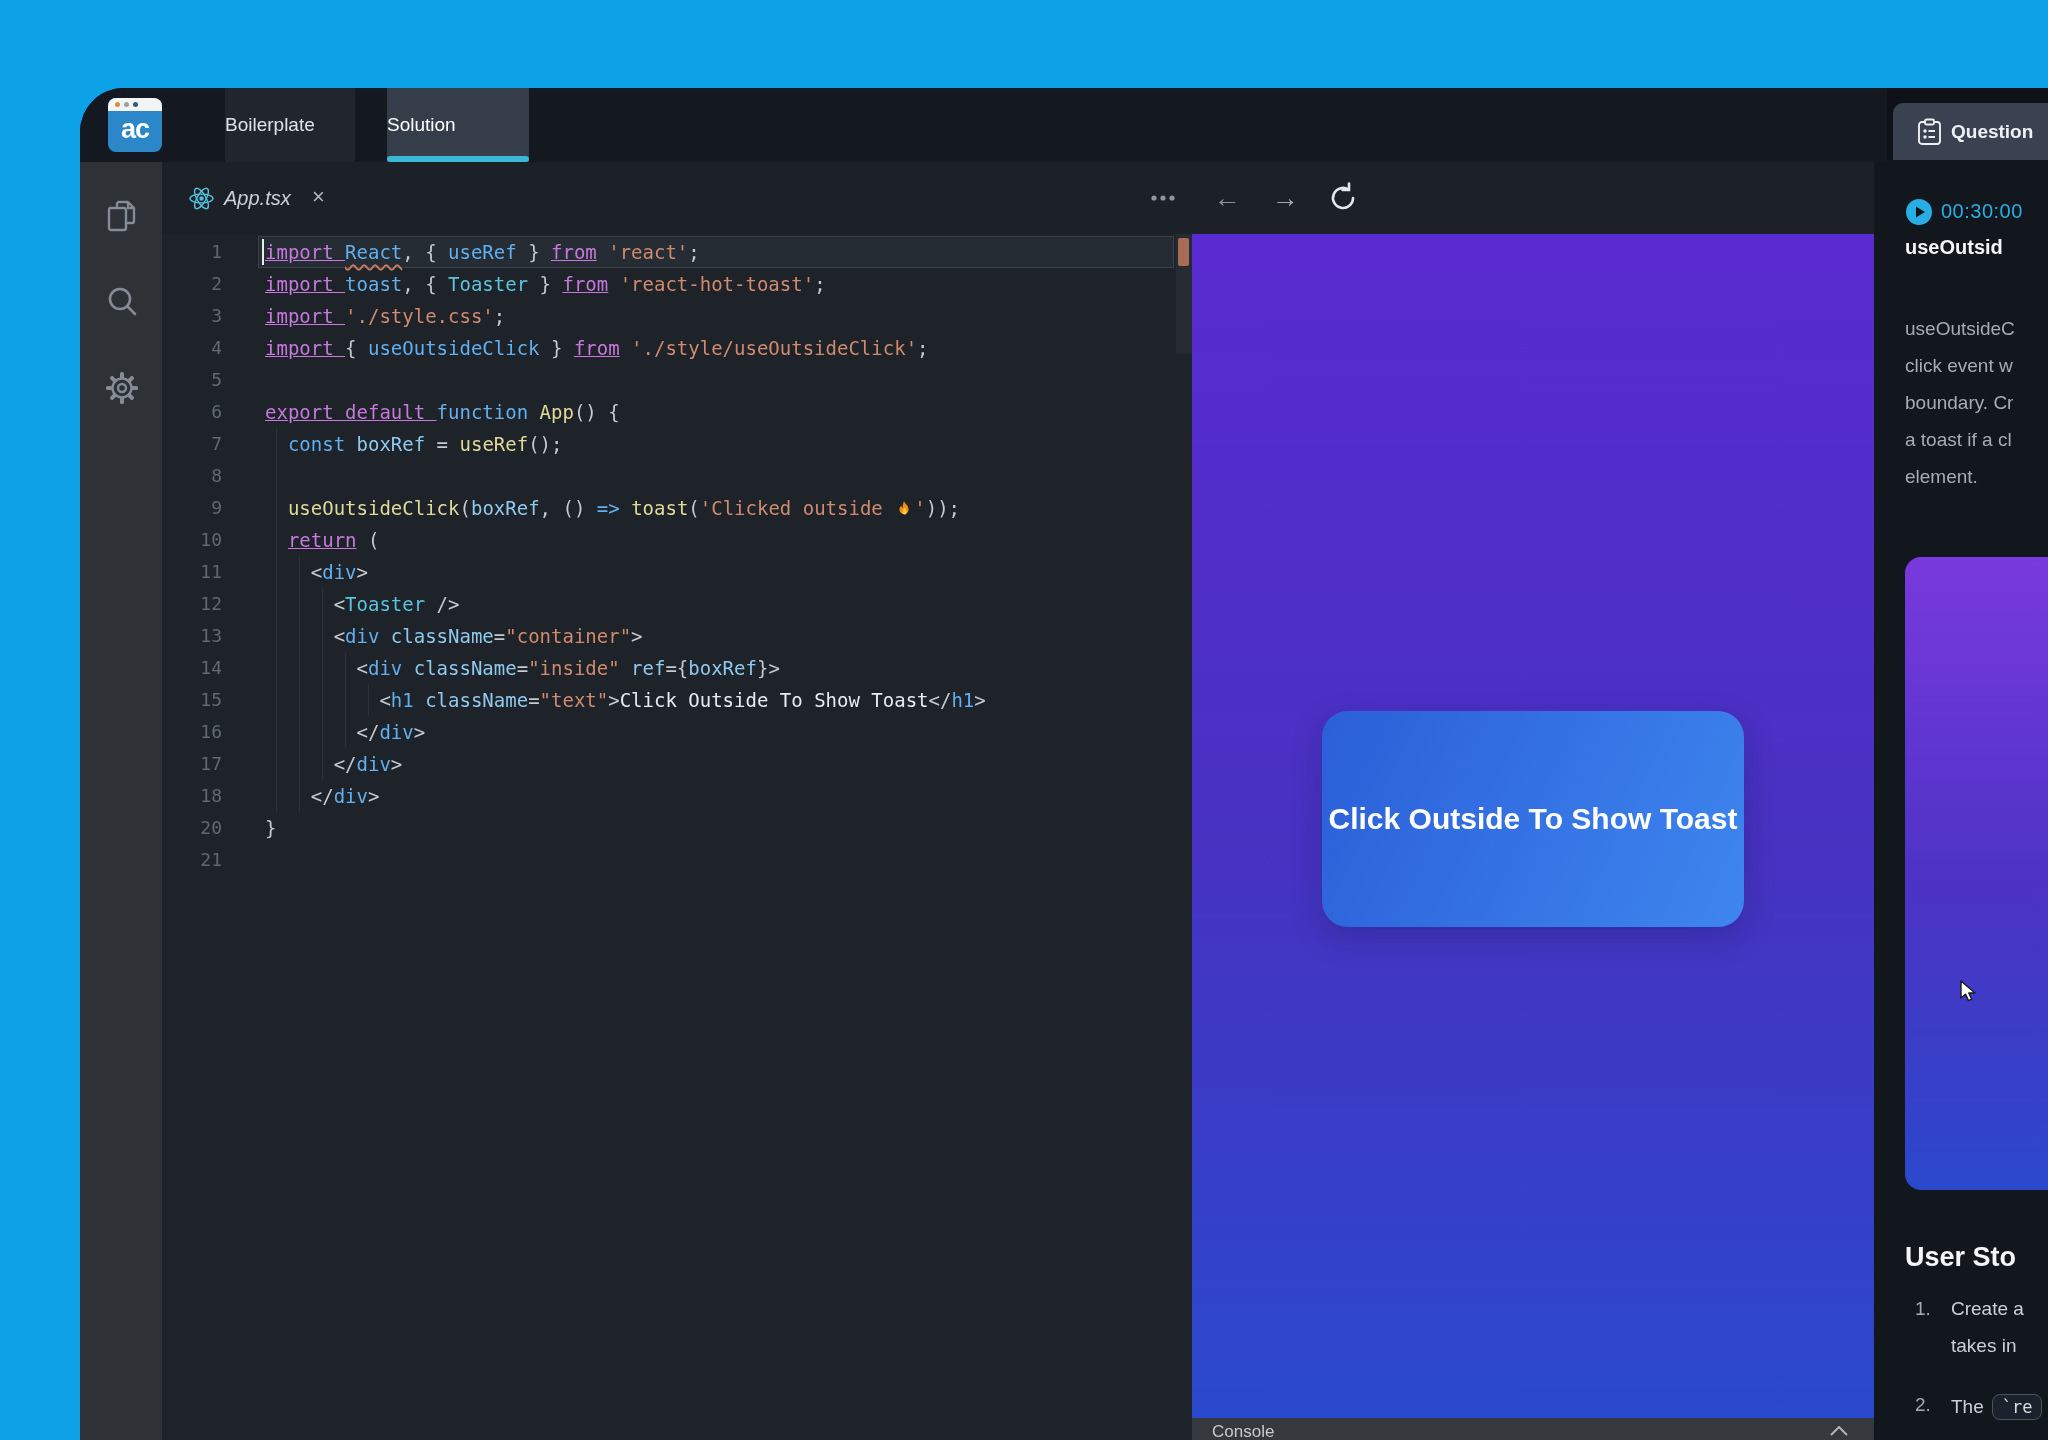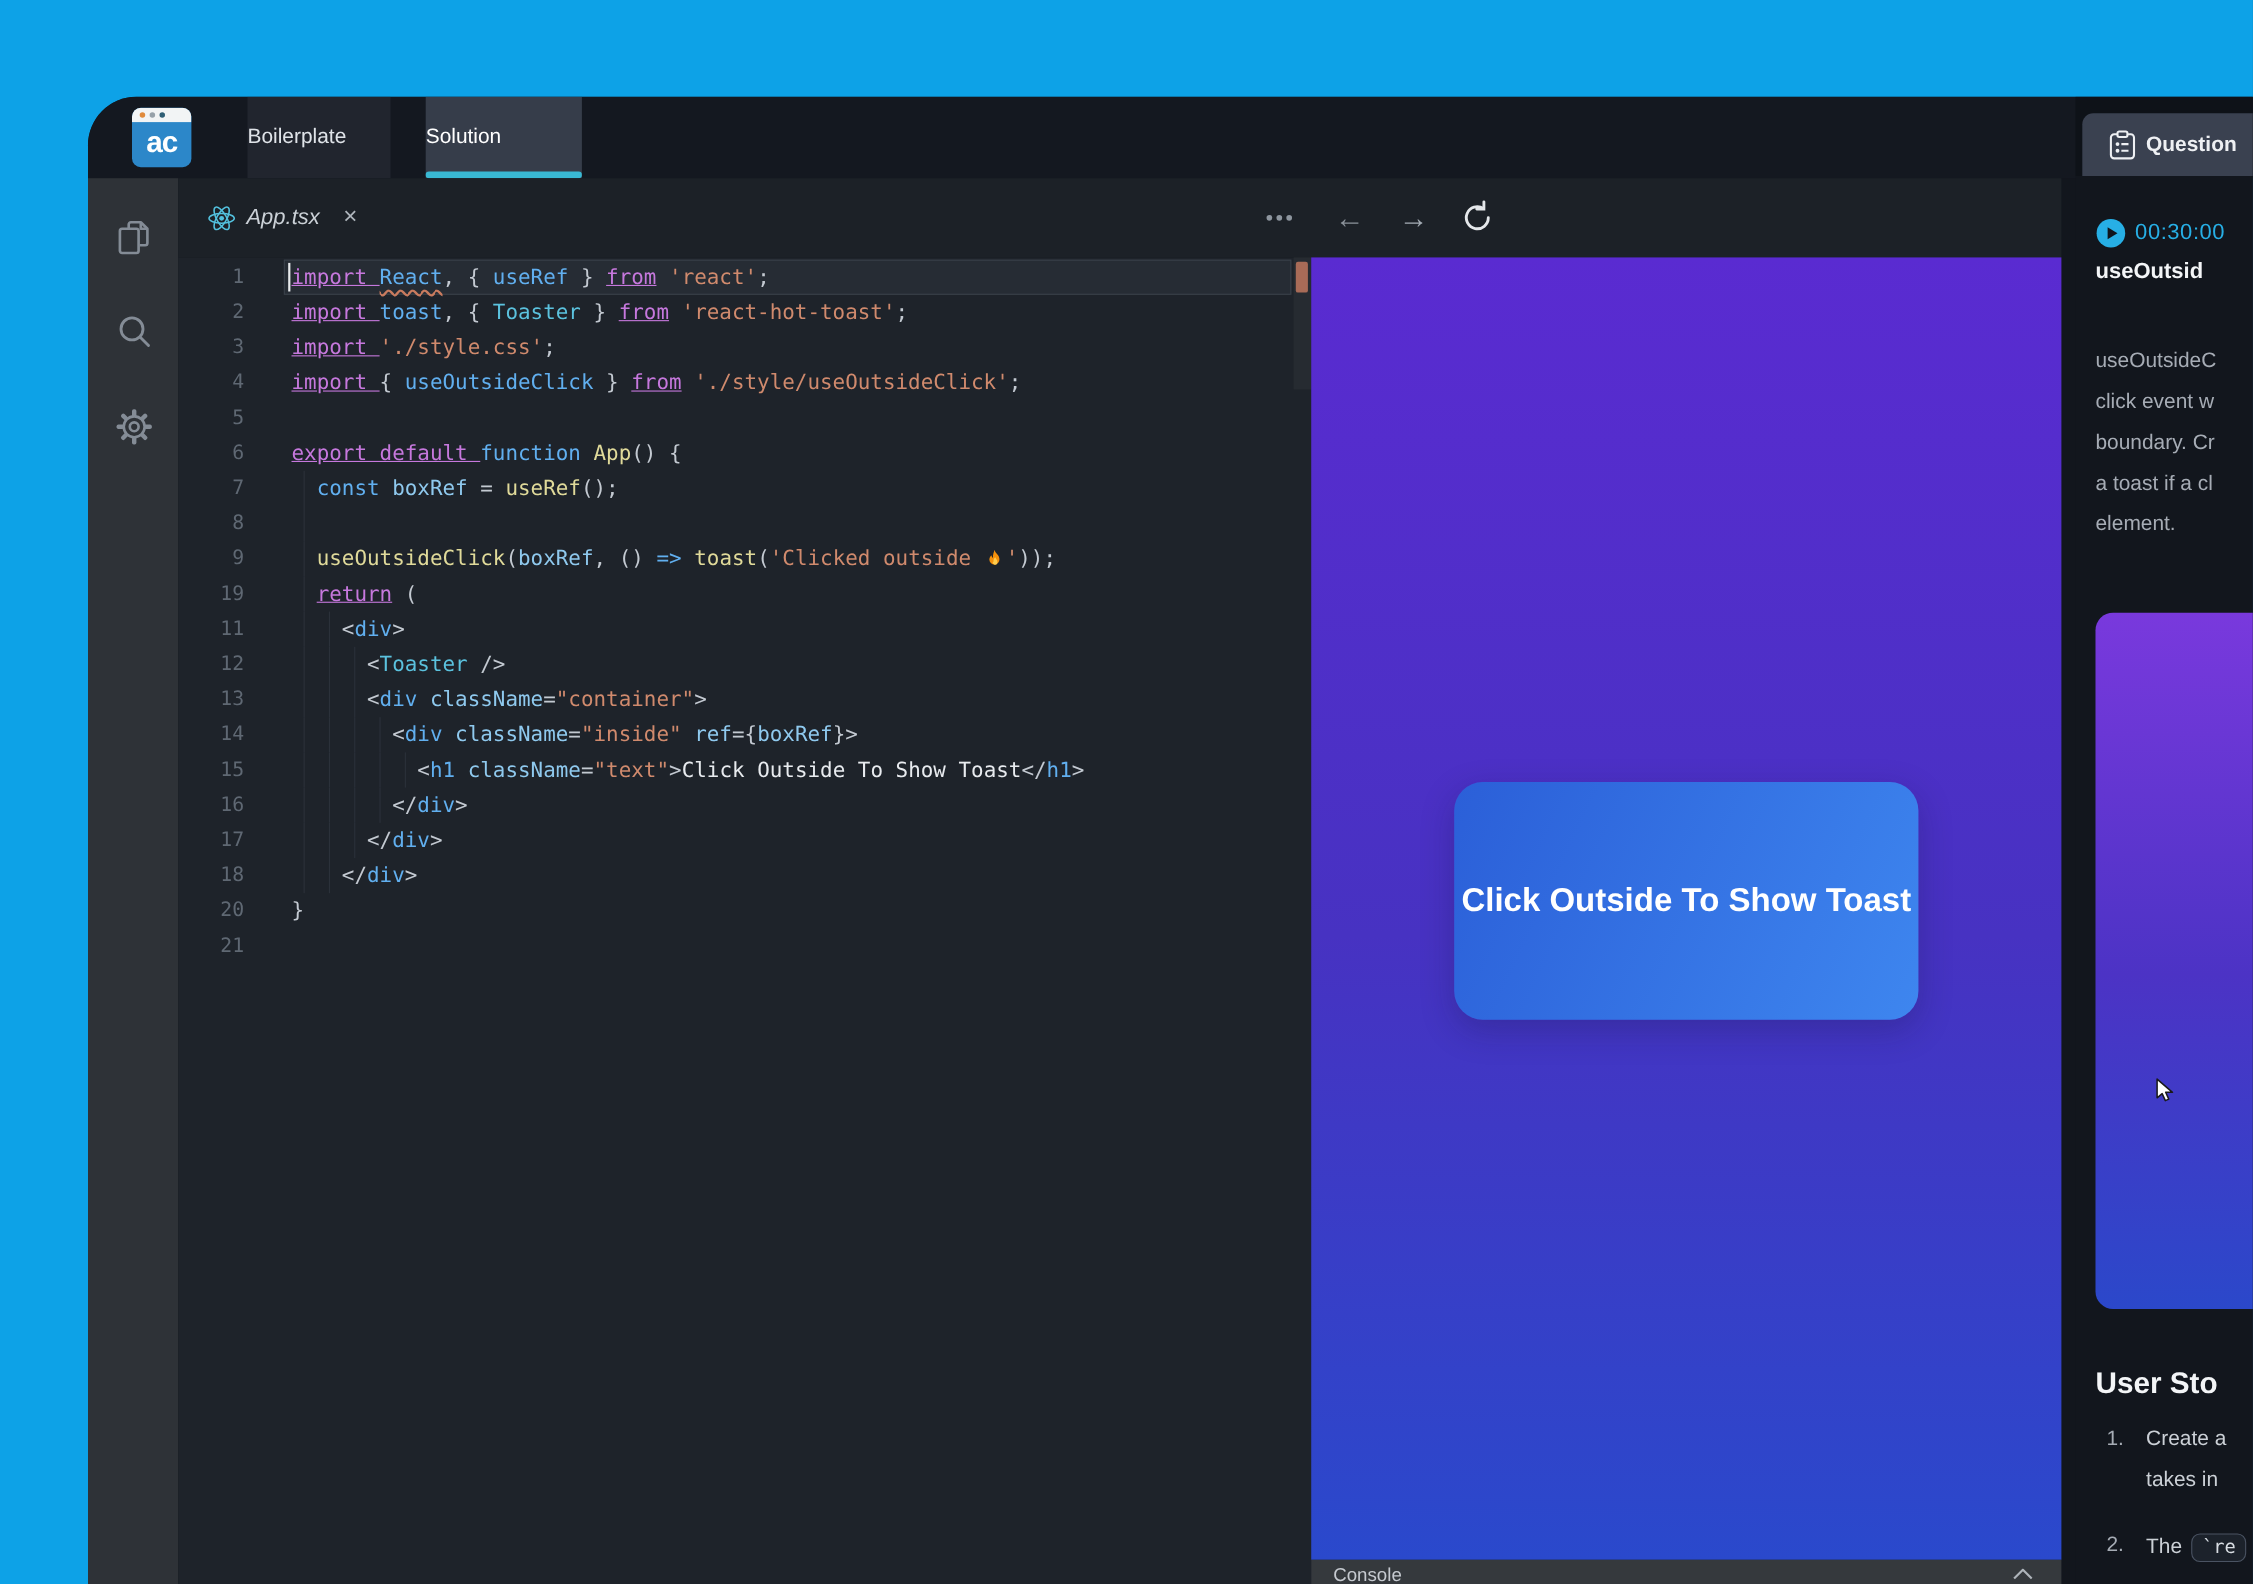--- a/index.html
+++ b/index.html
@@ -2,21 +2,21 @@
 <html><head>
 <meta charset="utf-8">
 <style>
   html,body{margin:0;padding:0;width:2048px;height:1440px;overflow:hidden;background:#0DA2E7;
             font-family:"Liberation Sans",sans-serif;}
   #window{position:absolute;left:80px;top:88px;width:1968px;height:1352px;background:#12161D;
           border-top-left-radius:44px;overflow:hidden;}
 
   
   #header{position:absolute;left:0;top:0;width:1968px;height:74px;background:#141820;}
-  #logo{position:absolute;left:40px;top:10px;width:54px;height:54px;border-radius:8px;overflow:hidden;background:#2C87C9;}
+  #logo{position:absolute;left:28px;top:10px;width:54px;height:54px;border-radius:8px;overflow:hidden;background:#2C87C9;}
   #logo .bar{position:absolute;left:0;top:0;right:0;height:13px;background:#F2F4F5;}
   #logo .dot{position:absolute;top:4px;width:5px;height:5px;border-radius:50%;}
   #logo .ac{position:absolute;left:0;right:0;top:16px;text-align:center;color:#fff;font-size:27px;
             font-weight:bold;letter-spacing:-1px;}
   .htab{position:absolute;top:0;height:74px;line-height:74px;text-align:left;font-size:19px;color:#DFE3E8;cursor:default;}
   #tab-boiler{left:145px;width:130px;background:#21252E;}
   #tab-solution{left:275px;width:142px;background:#363D4A;color:#FFFFFF;margin-left:32px;}
   #tab-solution .underline{position:absolute;left:0;right:0;bottom:0;height:6px;border-radius:3px;background:#39B9D4;}
 
   
@@ -178,21 +178,21 @@
         <div class="cl"><span class="ln">3</span><span class="code"><span class="c-k">import </span><span class="c-s">'./style.css'</span><span class="c-p">;</span></span></div>
         <div class="cl"><span class="ln">4</span><span class="code"><span class="c-k">import </span><span class="c-p">{ </span><span class="c-b">useOutsideClick</span><span class="c-p"> } </span><span class="c-k">from</span><span class="c-s"> './style/useOutsideClick'</span><span class="c-p">;</span></span></div>
         <div class="cl"><span class="ln">5</span><span class="code"></span></div>
         <div class="cl"><span class="ln">6</span><span class="code"><span class="c-k">export default </span><span class="c-b">function</span><span class="c-y"> App</span><span class="c-p">() {</span></span></div>
         <div class="cl"><span class="guide" style="left: 114.44px;"></span><span class="ln">7</span><span class="code"><span class="c-p">  </span><span class="c-b">const</span><span class="c-lb"> boxRef</span><span class="c-p"> = </span><span class="c-y">useRef</span><span class="c-p">();</span></span></div>
         <div class="cl"><span class="guide" style="left: 114.44px;"></span><span class="ln">8</span><span class="code"></span></div>
         <div class="cl"><span class="guide" style="left: 114.44px;"></span><span class="ln">9</span><span class="code"><span class="c-p">  </span><span class="c-y">useOutsideClick</span><span class="c-p">(</span><span class="c-lb">boxRef</span><span class="c-p">, () </span><span class="c-b">=&gt;</span><span class="c-p"> </span><span class="c-y">toast</span><span class="c-p">(</span><span class="c-s">'Clicked outside </span><svg width="20" height="20" viewBox="0 0 24 24" style="vertical-align:-4px">
               <path fill="#F4900C" d="M12 2c1 4 5.5 5.6 5.5 10.2A5.5 5.5 0 0 1 6.5 13c0-2 .9-3.6 2.2-4.9.2 1.3.9 2.2 1.8 2.9C10 7.4 11.6 4.8 12 2z"></path>
               <path fill="#FFCC4D" d="M12 18.6a3.3 3.3 0 0 0 3.3-3.5c0-2.1-1.6-2.8-2.3-4.8-1.4 1.1-2 2.5-2 4 0 .9-.2 1.3-.9 1.3a3.3 3.3 0 0 0 1.9 3z"></path>
             </svg><span class="c-s">'</span><span class="c-p">));</span></span></div>
-        <div class="cl"><span class="guide" style="left: 114.44px;"></span><span class="ln">19</span><span class="code"><span class="c-p">  </span><span class="c-k">return</span><span class="c-p"> (</span></span></div>
+        <div class="cl"><span class="guide" style="left: 114.44px;"></span><span class="ln">10</span><span class="code"><span class="c-p">  </span><span class="c-k">return</span><span class="c-p"> (</span></span></div>
         <div class="cl"><span class="guide" style="left: 114.44px;"></span><span class="guide" style="left: 137.32px;"></span><span class="ln">11</span><span class="code"><span class="c-p">    &lt;</span><span class="c-b">div</span><span class="c-p">&gt;</span></span></div>
         <div class="cl"><span class="guide" style="left: 114.44px;"></span><span class="guide" style="left: 137.32px;"></span><span class="guide" style="left: 160.2px;"></span><span class="ln">12</span><span class="code"><span class="c-p">      &lt;</span><span class="c-cy">Toaster</span><span class="c-p"> /&gt;</span></span></div>
         <div class="cl"><span class="guide" style="left: 114.44px;"></span><span class="guide" style="left: 137.32px;"></span><span class="guide" style="left: 160.2px;"></span><span class="ln">13</span><span class="code"><span class="c-p">      &lt;</span><span class="c-b">div</span><span class="c-lb"> className</span><span class="c-p">=</span><span class="c-s">"container"</span><span class="c-p">&gt;</span></span></div>
         <div class="cl"><span class="guide" style="left: 114.44px;"></span><span class="guide" style="left: 137.32px;"></span><span class="guide" style="left: 160.2px;"></span><span class="guide" style="left: 183.08px;"></span><span class="ln">14</span><span class="code"><span class="c-p">        &lt;</span><span class="c-b">div</span><span class="c-lb"> className</span><span class="c-p">=</span><span class="c-s">"inside"</span><span class="c-lb"> ref</span><span class="c-p">={</span><span class="c-lb">boxRef</span><span class="c-p">}&gt;</span></span></div>
         <div class="cl"><span class="guide" style="left: 114.44px;"></span><span class="guide" style="left: 137.32px;"></span><span class="guide" style="left: 160.2px;"></span><span class="guide" style="left: 183.08px;"></span><span class="guide" style="left: 205.96px;"></span><span class="ln">15</span><span class="code"><span class="c-p">          &lt;</span><span class="c-b">h1</span><span class="c-lb"> className</span><span class="c-p">=</span><span class="c-s">"text"</span><span class="c-p">&gt;</span><span class="c-w">Click Outside To Show Toast</span><span class="c-p">&lt;/</span><span class="c-b">h1</span><span class="c-p">&gt;</span></span></div>
         <div class="cl"><span class="guide" style="left: 114.44px;"></span><span class="guide" style="left: 137.32px;"></span><span class="guide" style="left: 160.2px;"></span><span class="guide" style="left: 183.08px;"></span><span class="ln">16</span><span class="code"><span class="c-p">        &lt;/</span><span class="c-b">div</span><span class="c-p">&gt;</span></span></div>
         <div class="cl"><span class="guide" style="left: 114.44px;"></span><span class="guide" style="left: 137.32px;"></span><span class="guide" style="left: 160.2px;"></span><span class="ln">17</span><span class="code"><span class="c-p">      &lt;/</span><span class="c-b">div</span><span class="c-p">&gt;</span></span></div>
         <div class="cl"><span class="guide" style="left: 114.44px;"></span><span class="guide" style="left: 137.32px;"></span><span class="ln">18</span><span class="code"><span class="c-p">    &lt;/</span><span class="c-b">div</span><span class="c-p">&gt;</span></span></div>
         <div class="cl"><span class="ln">20</span><span class="code"><span class="c-p">}</span></span></div>
         <div class="cl"><span class="ln">21</span><span class="code"></span></div>

